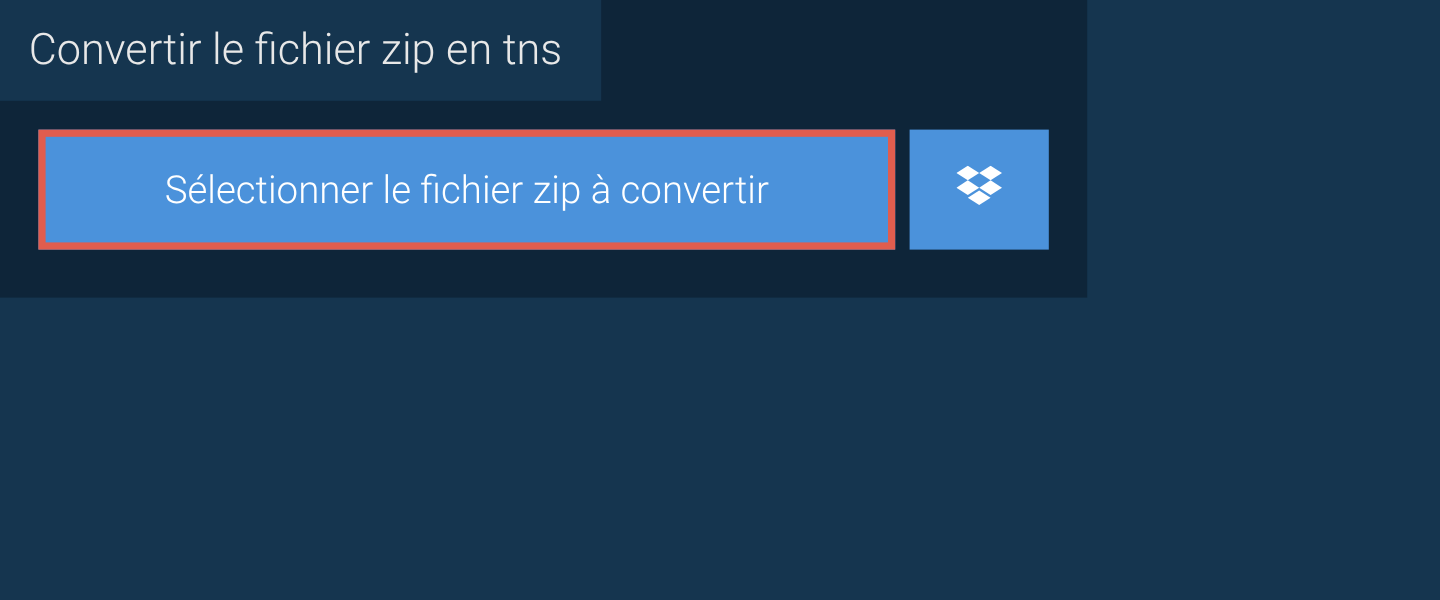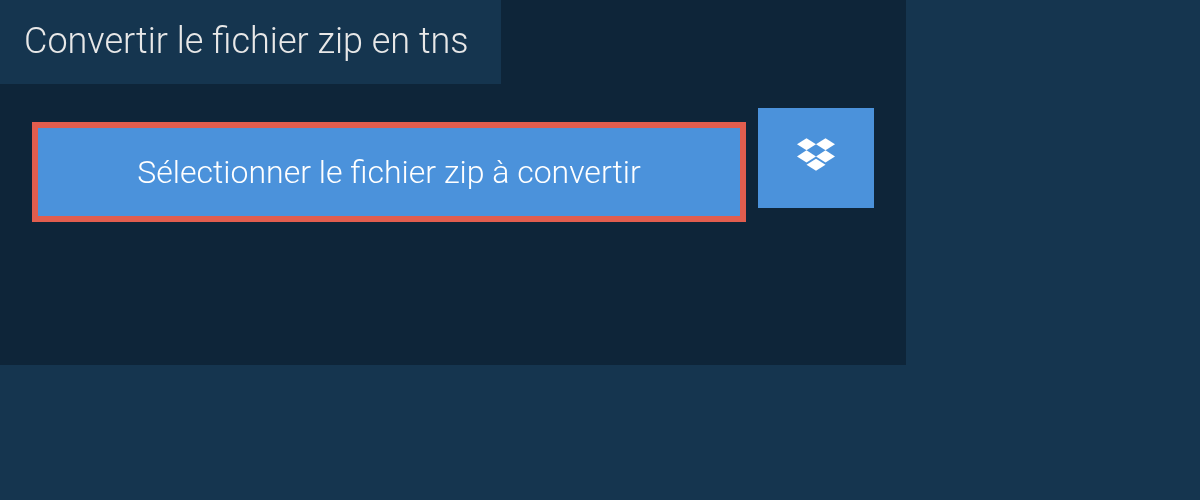--- a/index.html
+++ b/index.html
@@ -10,21 +10,21 @@
     body {
       width: 1200px;
       height: 500px;
       background-color: #15354f;
       font-family: -apple-system, BlinkMacSystemFont, "Segoe UI", Roboto, Helvetica, Arial, sans-serif;
       overflow: hidden;
     }
     .container {
       background-color: #0e2539;
       width: 906px;
-      height: 365px;
+      height: 248px;
       margin: 0;
     }
     .title-tab {
       background-color: #15354f;
       color: #e8e8e8;
       font-size: 36px;
       font-weight: 300;
       padding: 20px 32px 22px 24px;
       display: inline-block;
     }
@@ -36,21 +36,20 @@
     .select-button {
       background-color: #4b92db;
       border: 6px solid #e15d4e;
       flex: 0 0 auto;
       width: 714px;
       height: 100px;
       display: flex;
       align-items: center;
       justify-content: center;
       cursor: pointer;
-      margin-top: 14px;
     }
     .select-button-label {
       color: #ffffff;
       font-size: 32px;
       font-weight: 300;
     }
     .dropbox-button {
       background-color: #4b92db;
       width: 116px;
       height: 100px;

